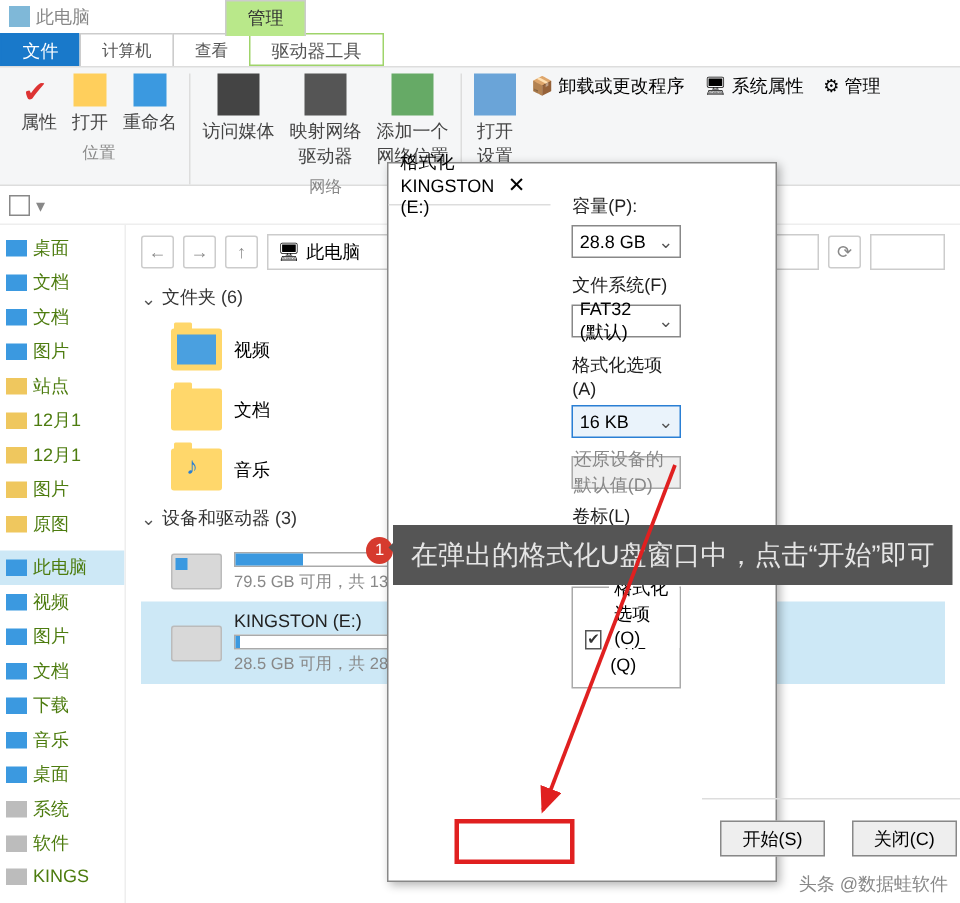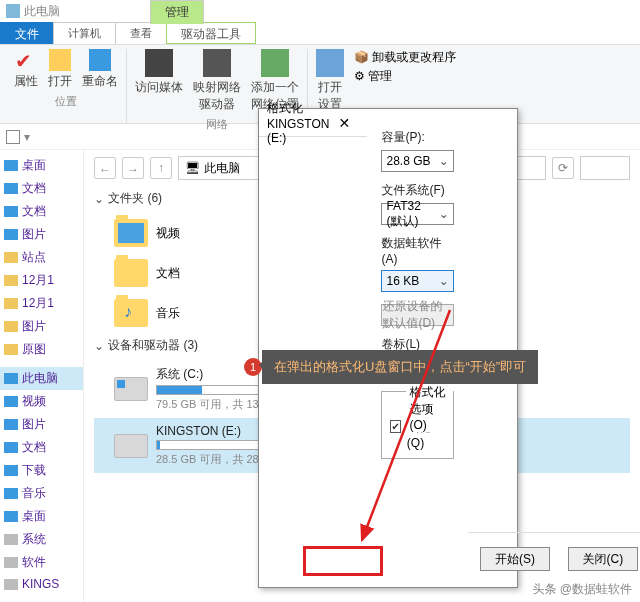--- a/index.html
+++ b/index.html
@@ -18,21 +18,21 @@
 .rgroup .row{display:flex;gap:10px}
 .ritem{display:flex;flex-direction:column;align-items:center;gap:2px;color:#444}
 .ritem .ic{width:22px;height:22px}
 .ritem.big .ic{width:28px;height:28px}
 .rgroup .lbl{color:#888;font-size:11px;margin-top:4px}
 .addr-row{height:26px;display:flex;align-items:center;padding:2px 6px;gap:4px;border-bottom:1px solid #eee}
 .small-check{width:14px;height:14px;border:1px solid #888}
 .addr-arrow{color:#888}
 .main{display:flex;height:452px}
 .sidebar{width:84px;border-right:1px solid #eee;padding:4px 0;overflow:hidden}
-.sbitem{display:flex;align-items:center;gap:4px;padding:3px 4px;color:#4c1d95;white-space:nowrap}
+.sbitem{display:flex;align-items:center;gap:4px;padding:3px 4px;color:#4d7c0f;white-space:nowrap}
 .sbitem .sq{width:14px;height:11px;flex:0 0 14px}
 .sbitem.sel{background:#cde8f6}
 .content{flex:1;padding:6px 10px;position:relative}
 .navbar{display:flex;align-items:center;gap:6px;margin-bottom:10px}
 .navbtn{width:22px;height:22px;border:1px solid #ccc;border-radius:2px;display:flex;align-items:center;justify-content:center;color:#888}
 .addrbox{flex:1;height:24px;border:1px solid #ccc;display:flex;align-items:center;padding:0 6px;gap:4px}
 .searchbox{width:50px;height:24px;border:1px solid #ccc}
 .section-hdr{color:#333;margin:4px 0 6px;display:flex;align-items:center;gap:4px}
 .section-hdr .chev{color:#555}
 .folder-row{display:flex;align-items:center;gap:8px;padding:6px 0 6px 20px}
@@ -42,21 +42,21 @@
 .folder-ic.aud::after{content:"♪";position:absolute;left:10px;top:4px;color:#2a7fd4;font-size:16px}
 .drive-row{display:flex;align-items:center;gap:8px;padding:6px 0 6px 20px}
 .drive-row.sel{background:#cde8f6}
 .drive-ic{width:34px;height:24px;background:#d8d8d8;border:1px solid #bbb;border-radius:2px;position:relative}
 .drive-ic.win::after{content:"";position:absolute;left:2px;top:2px;width:8px;height:8px;background:#3b99e0}
 .drive-info .nm{color:#222}
 .drive-info .sub{color:#888;font-size:11px}
 .bar{width:110px;height:10px;border:1px solid #aaa;margin:2px 0;position:relative;background:#fff}
 .bar .fill{position:absolute;top:0;left:0;bottom:0;background:#3b99e0}
 .badge{position:absolute;left:160px;top:208px;width:18px;height:18px;background:#d63a2e;border-radius:50%;color:#fff;display:flex;align-items:center;justify-content:center;font-size:11px;z-index:3}
-.callout{position:absolute;left:178px;top:200px;background:#555;color:#fdba74;padding:8px 12px;font-size:13px;z-index:3;white-space:nowrap}
+.callout{position:absolute;left:178px;top:200px;background:#555;color:#e5e5e5;padding:8px 12px;font-size:18px;z-index:3;white-space:nowrap}
 .callout::before{content:"";position:absolute;left:-8px;top:10px;border:5px solid transparent;border-right-color:#555}
 .annot-line{position:absolute;pointer-events:none;z-index:4}
 
 .dialog{position:absolute;left:258px;top:108px;width:260px;height:480px;background:#fff;border:1px solid #888;box-shadow:2px 2px 6px rgba(0,0,0,.3);z-index:2;display:flex;flex-direction:row}
 .dlg-title{height:28px;border-bottom:1px solid #ddd;display:flex;align-items:center;padding:0 8px}
 .dlg-title .t{flex:1}
 .dlg-close{width:30px;text-align:center;font-size:14px;cursor:pointer}
 .dlg-body{padding:10px 14px;flex:1}
 .fld-lbl{margin:10px 0 4px;color:#222}
 .combo{width:100%;height:22px;border:1px solid #888;display:flex;align-items:center;padding:0 4px;background:#fff;justify-content:space-between}
@@ -137,22 +137,23 @@
     </div>
     <div class="lbl">网络</div>
   </div>
   <div class="rgroup" style="border:none">
     <div class="row">
       <div class="ritem big">
           <div class="ic ic-gear"></div>
           <span style="white-space:pre;text-align:center">打开
 设置</span>
         </div>
-      <div style="display:flex;flex-direction:column;gap:2px;font-size:11px">
+      <div style="display:flex;gap:13px;font-size:11px">
         <div>📦 <span>卸载或更改程序</span></div>
+        <div>🖥 <span>系统属性</span></div>
         <div>⚙ <span>管理</span></div>
       </div>
     </div>
   </div>
 </div>
 
 <div class="addr-row">
   <div class="small-check"></div>
   <div class="addr-arrow">▾</div>
 </div>
@@ -268,21 +269,20 @@
         <span>音乐</span>
       </div>
 
     <div class="section-hdr">
         <span class="chev">⌄</span>
         <span>设备和驱动器 (3)</span>
       </div>
     <div class="drive-row">
       <div class="drive-ic win"></div>
       <div class="drive-info">
-        <div class="nm">系统 (C:)</div>
         <div class="bar">
             <div class="fill" style="width:42%"></div>
           </div>
         <div class="sub">79.5 GB 可用，共 130</div>
       </div>
     </div>
     <div class="drive-row sel">
       <div class="drive-ic"></div>
       <div class="drive-info">
         <div class="nm">KINGSTON (E:)</div>
@@ -309,21 +309,21 @@
         <span>28.8 GB</span>
         <span class="arr">⌄</span>
       </div>
 
     <div class="fld-lbl">文件系统(F)</div>
     <div class="combo">
         <span>FAT32 (默认)</span>
         <span class="arr">⌄</span>
       </div>
 
-    <div class="fld-lbl">数据蛙软件(A)</div>
+    <div class="fld-lbl">格式化选项(A)</div>
     <div class="combo hi">
         <span>16 KB</span>
         <span class="arr">⌄</span>
       </div>
 
     <div class="restorebtn">还原设备的默认值(D)</div>
 
     <div class="fld-lbl">卷标(L)</div>
     <div class="txtin">
         <span>KINGSTON</span>

